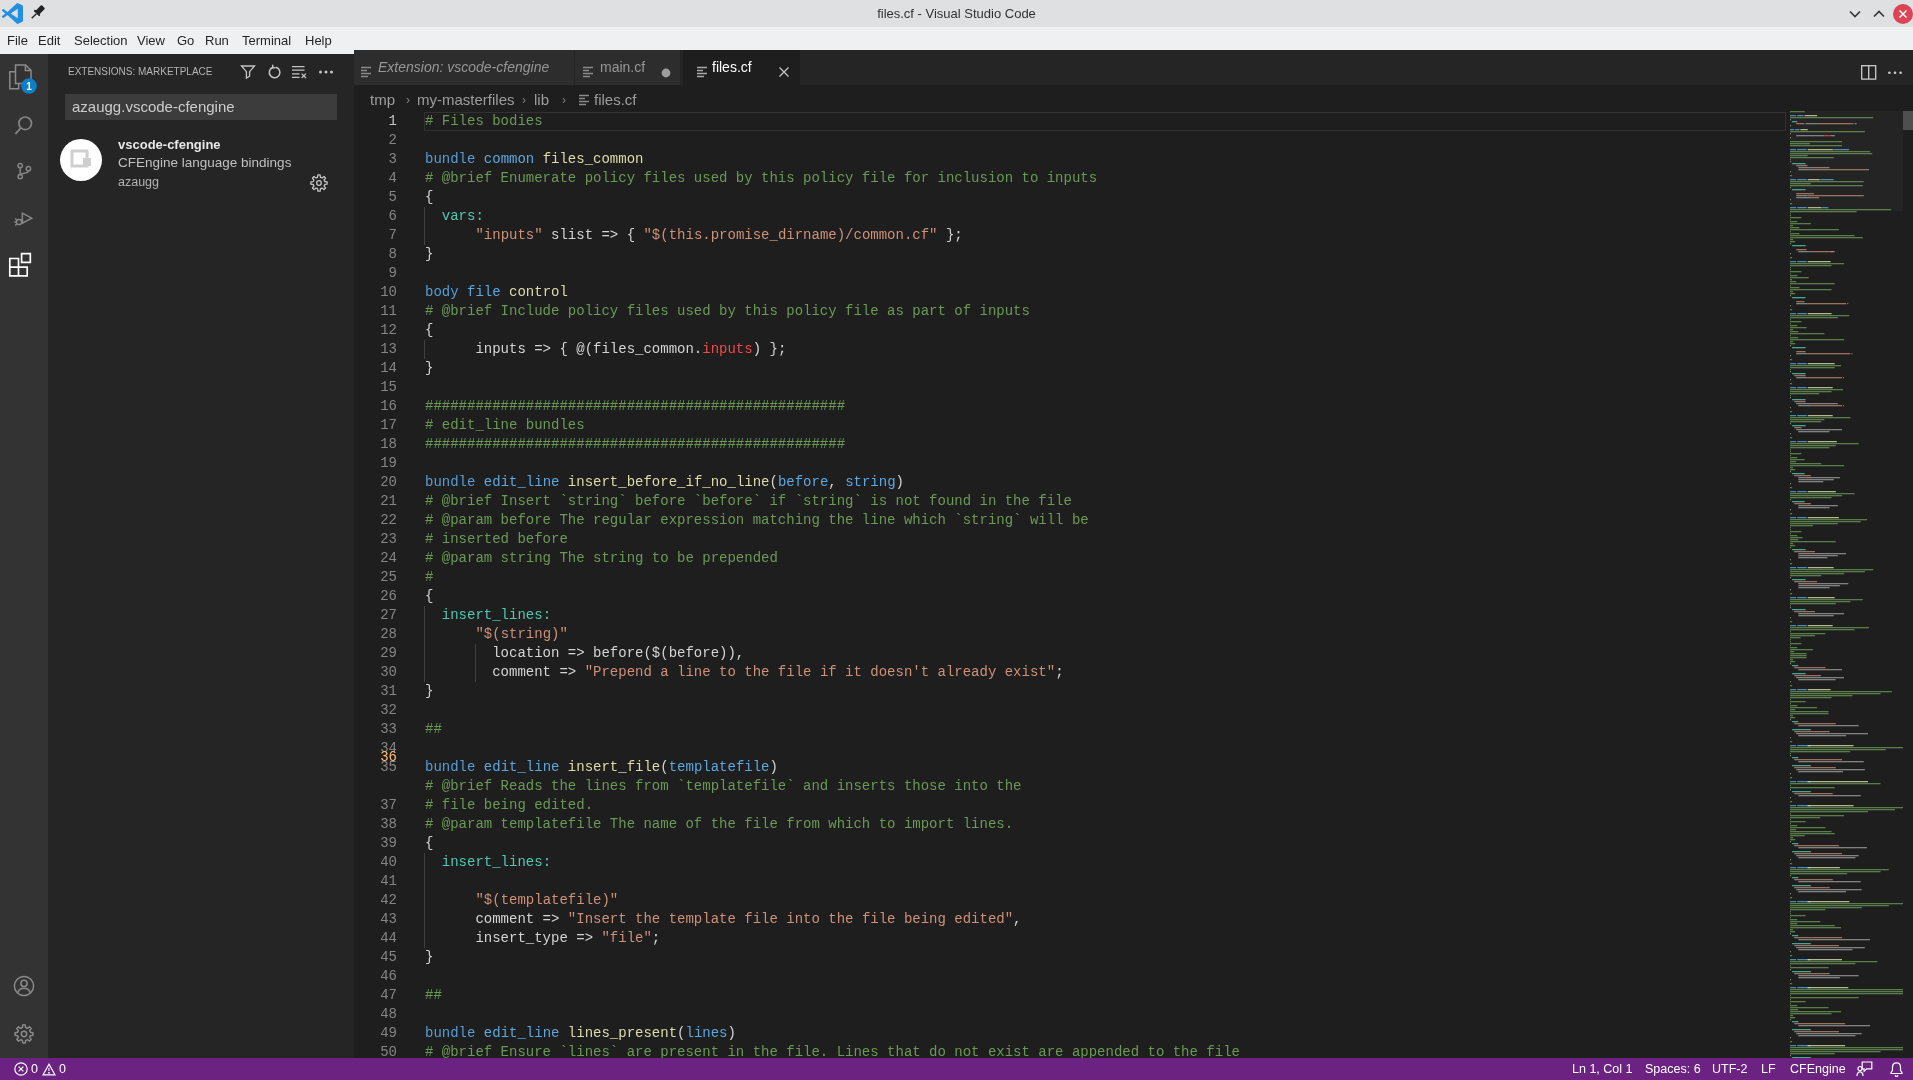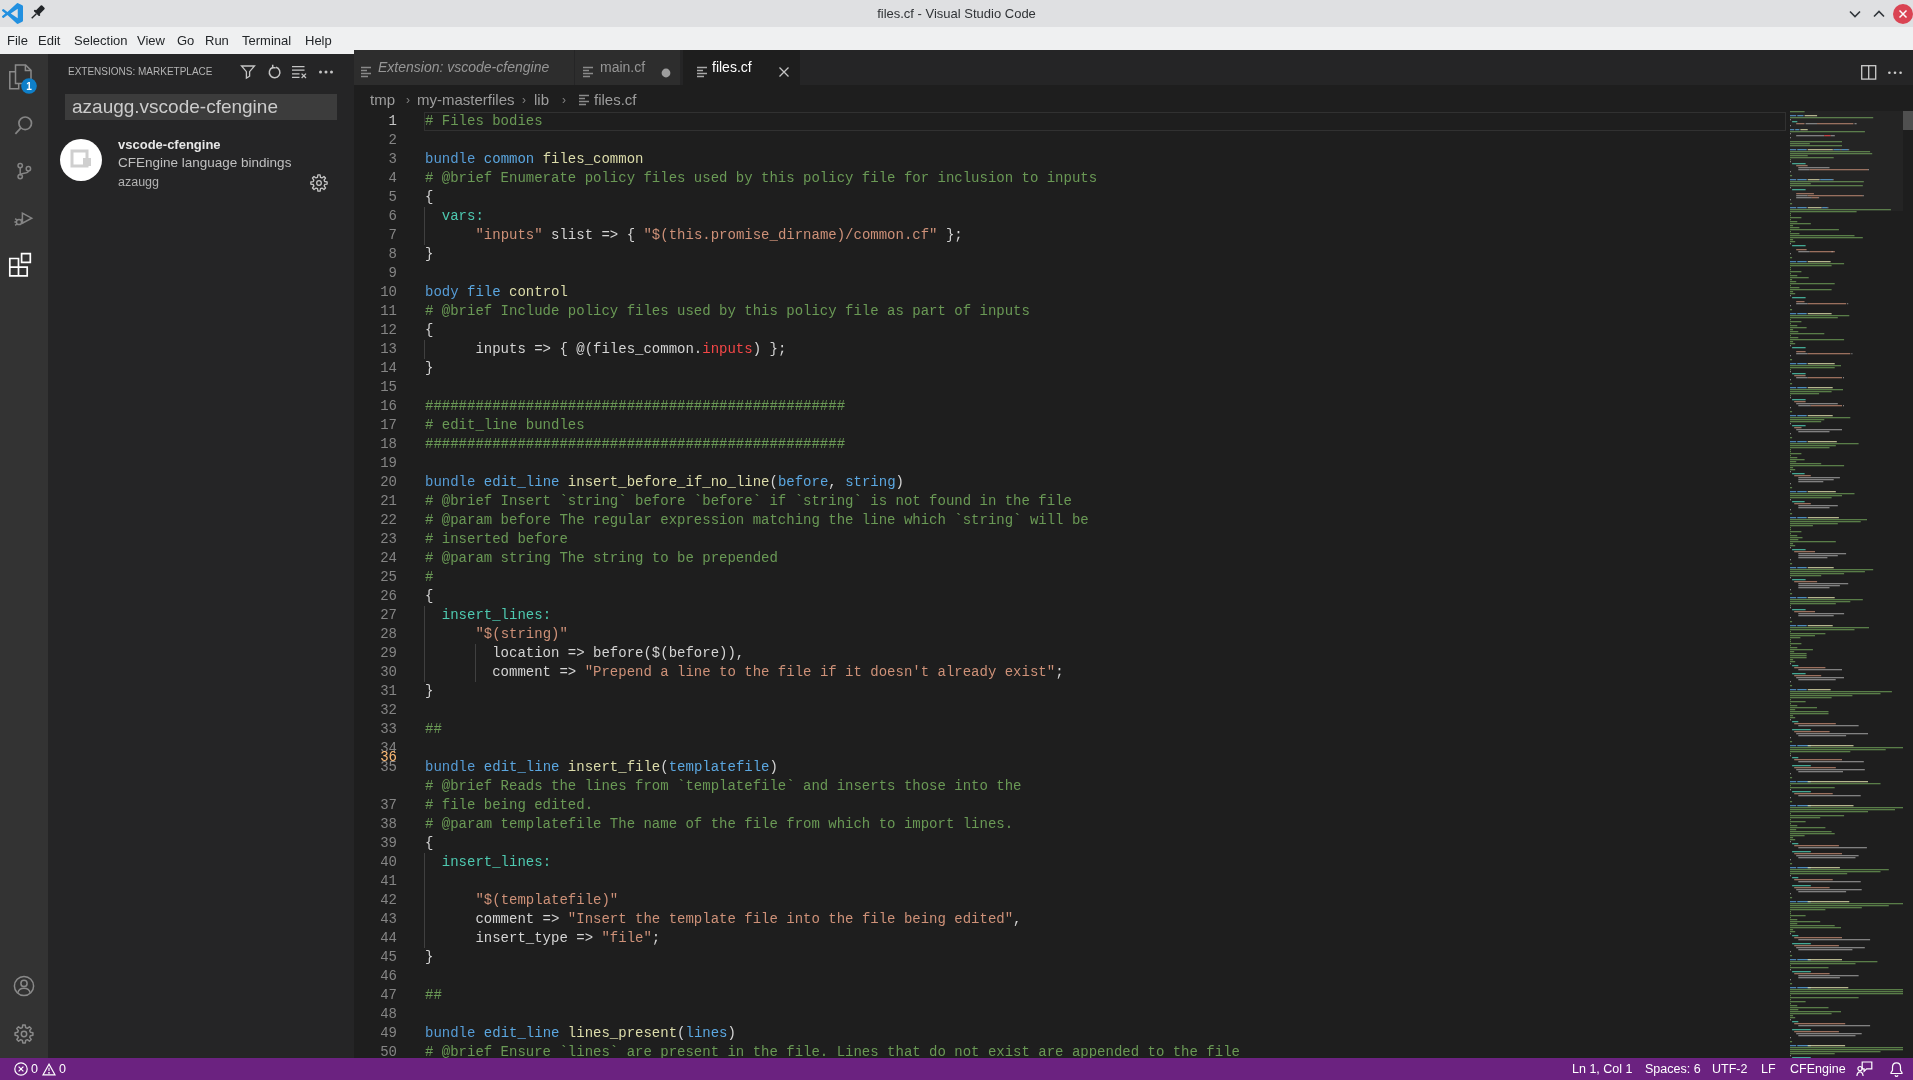--- a/index.html
+++ b/index.html
@@ -3,21 +3,21 @@
 <style>
 *{margin:0;padding:0;box-sizing:border-box}
 html,body{width:1913px;height:1080px;overflow:hidden;background:#1e1e1e;font-family:"Liberation Sans",sans-serif;-webkit-font-smoothing:antialiased}
 #titlebar{position:absolute;left:0;top:0;width:1913px;height:27px;background:#dfe0e2}
 #titlebar .title{position:absolute;left:0;right:0;top:0;height:27px;line-height:27px;text-align:center;font-size:13px;color:#303336}
 #menubar{position:absolute;left:0;top:27px;width:1913px;height:27px;background:#eff0f1}
 #menubar span{position:absolute;top:0;height:27px;line-height:27px;font-size:13px;color:#232629}
 #activitybar{position:absolute;left:0;top:54px;width:48px;height:1004px;background:#333333}
 #sidebar{position:absolute;left:48px;top:54px;width:306px;height:1004px;background:#252526}
 #sidebar .hdr{position:absolute;left:20px;top:0;height:35px;line-height:35px;font-size:10px;color:#b4b4b4;letter-spacing:0}
-#searchbox{position:absolute;left:17px;top:40px;width:272px;height:26px;background:#3c3c3c;color:#cccccc;font-size:19px;line-height:26px;padding-left:7px;white-space:nowrap}
+#searchbox{position:absolute;left:17px;top:40px;width:272px;height:26px;background:#3c3c3c;color:#cccccc;font-size:15px;line-height:26px;padding-left:7px;white-space:nowrap}
 .extname{position:absolute;left:70px;top:83px;font-size:13px;font-weight:bold;color:#e7e7e7}
 .extdesc{position:absolute;left:70px;top:101px;font-size:13.5px;color:#c0c0c0}
 .extauth{position:absolute;left:70px;top:121px;font-size:12.5px;color:#b3b3b3}
 #tabs{position:absolute;left:354px;top:50px;right:0;height:35px;background:#252526}
 .tab{position:absolute;top:0;height:35px;font-size:14px;line-height:35px;white-space:nowrap}
 #breadcrumb{position:absolute;left:354px;top:89px;right:0;height:22px;background:#1e1e1e;font-size:15px;color:#9d9d9d;line-height:22px}
 #breadcrumb span.sep{color:#808080;font-size:12px;padding:0 5px}
 #editor{position:absolute;left:354px;top:111px;width:1559px;height:947px;background:#1e1e1e}
 .ln{position:absolute;left:354px;width:43px;height:19px;line-height:19px;text-align:right;font-family:"Liberation Mono",monospace;font-size:14px}
 .cl{position:absolute;left:425px;height:19px;line-height:19px;font-family:"Liberation Mono",monospace;font-size:14px;white-space:pre}

